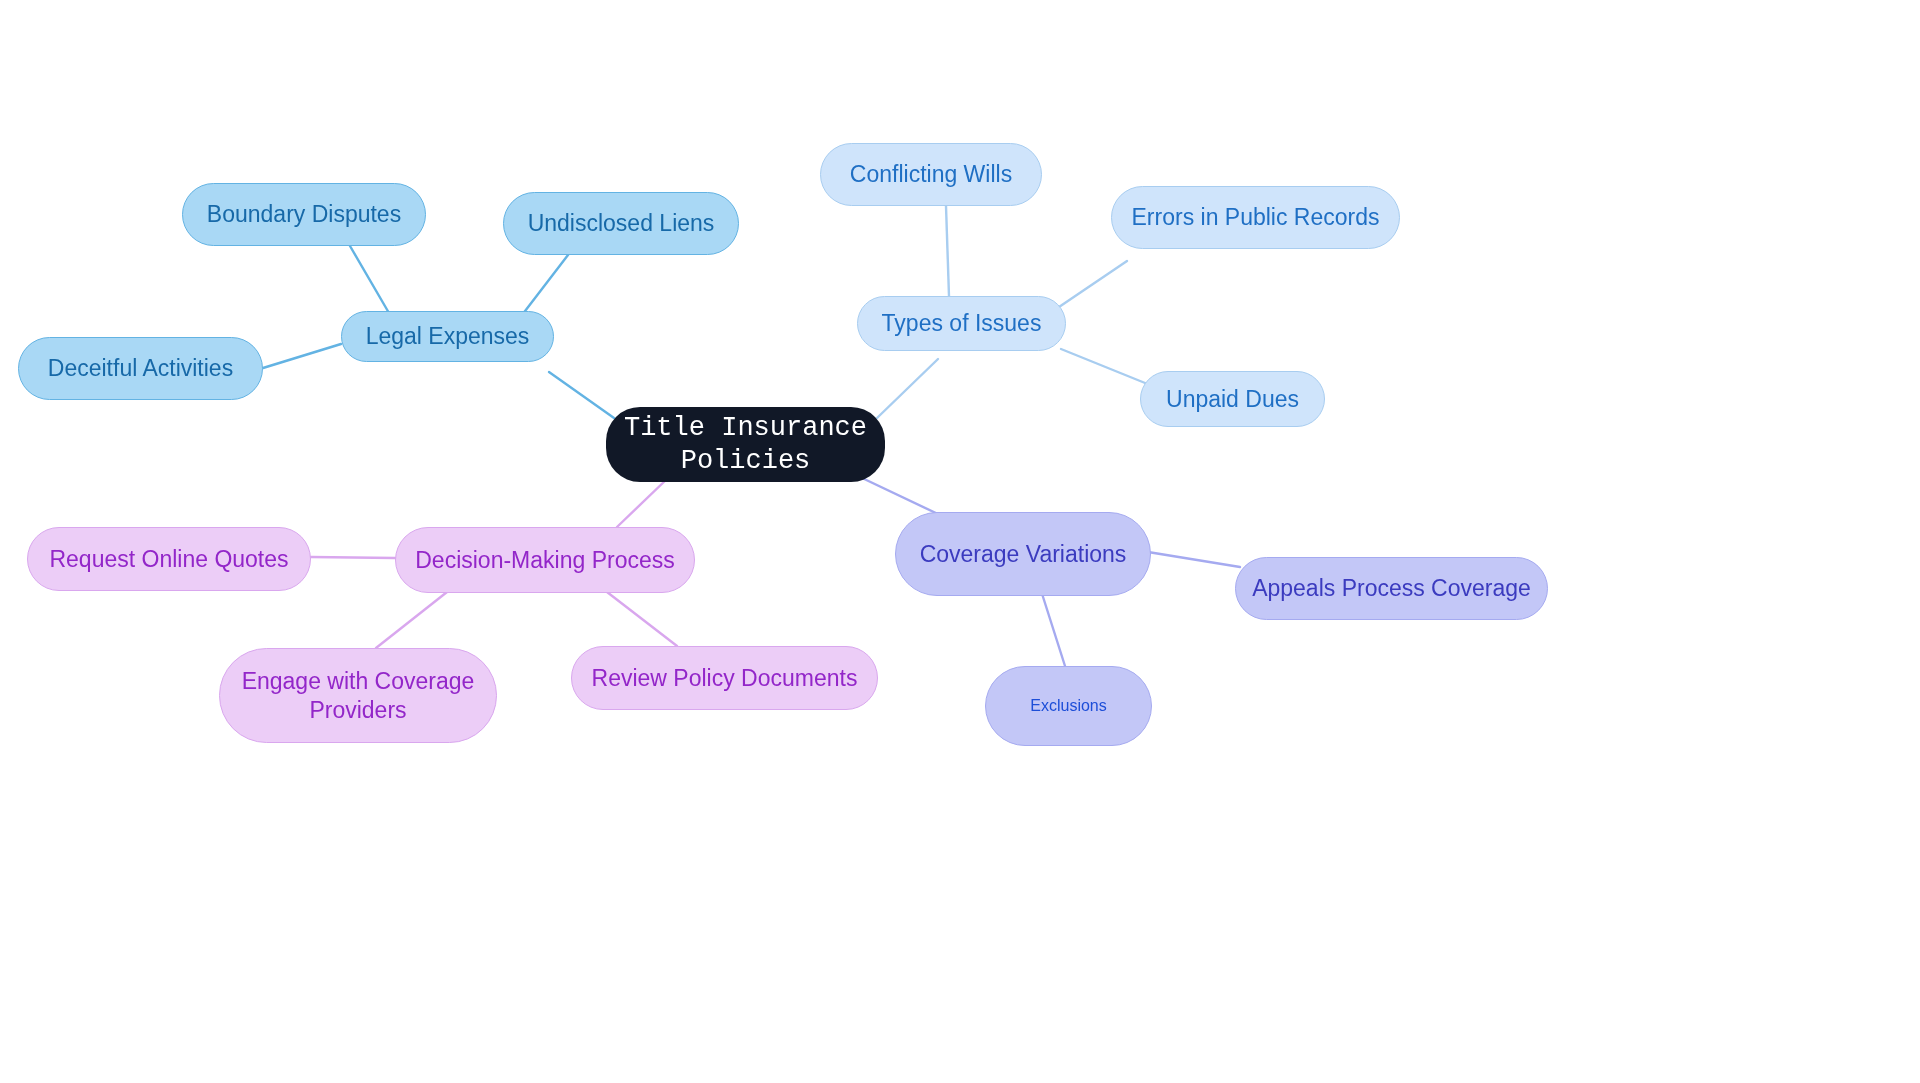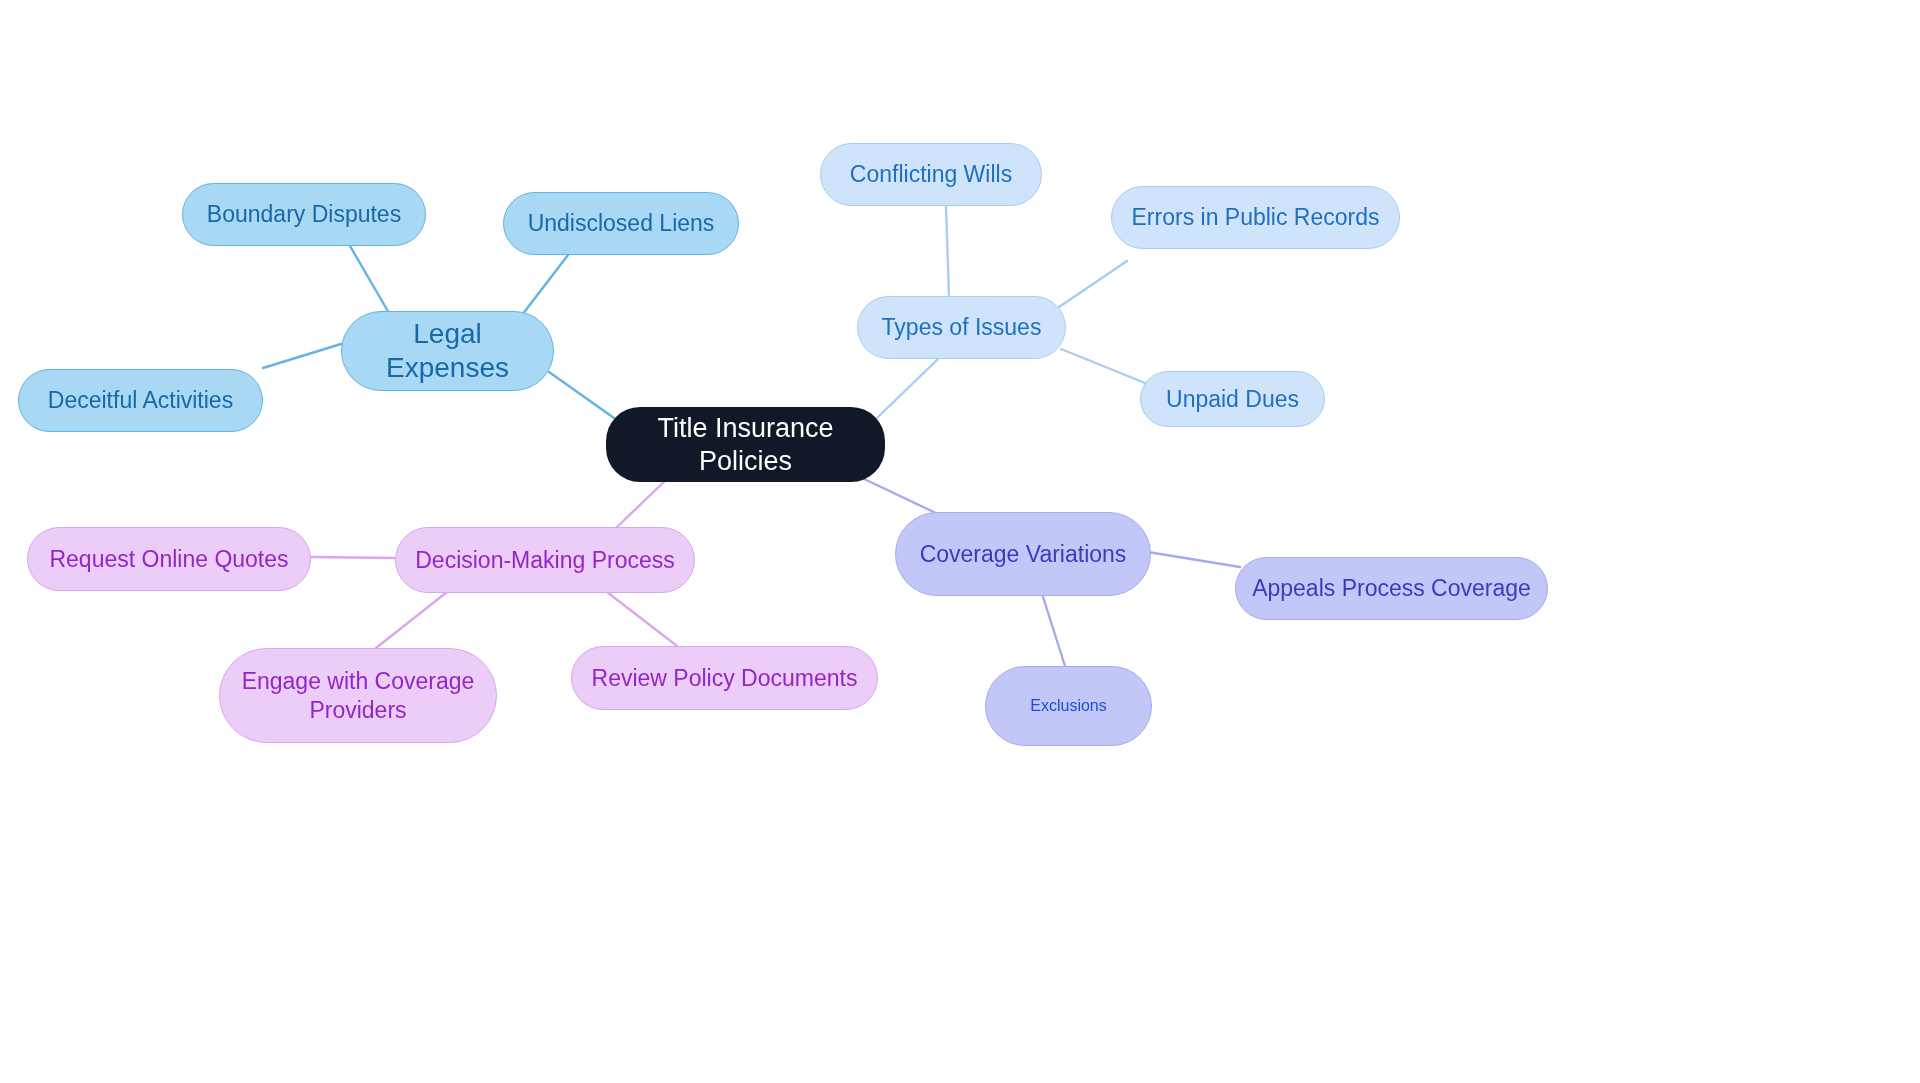--- a/index.html
+++ b/index.html
@@ -63,26 +63,26 @@
       <line x1="1061" y1="349" x2="1150" y2="385" stroke="#a8cdf0" stroke-width="2.4" stroke-linecap="round"></line>
       <line x1="860" y1="477" x2="940" y2="515" stroke="#a5aaf0" stroke-width="2.4" stroke-linecap="round"></line>
       <line x1="1148" y1="552" x2="1240" y2="567" stroke="#a5aaf0" stroke-width="2.4" stroke-linecap="round"></line>
       <line x1="1037" y1="578" x2="1065" y2="666" stroke="#a5aaf0" stroke-width="2.4" stroke-linecap="round"></line>
       <line x1="668" y1="478" x2="617" y2="527" stroke="#d9a7ee" stroke-width="2.4" stroke-linecap="round"></line>
       <line x1="395" y1="558" x2="311" y2="557" stroke="#d9a7ee" stroke-width="2.4" stroke-linecap="round"></line>
       <line x1="447" y1="592" x2="376" y2="648" stroke="#d9a7ee" stroke-width="2.4" stroke-linecap="round"></line>
       <line x1="607" y1="592" x2="677" y2="646" stroke="#d9a7ee" stroke-width="2.4" stroke-linecap="round"></line>
     </svg>
   <div id="node-layer">
-      <div class="node root" style="left: 606px; top: 407px; width: 279px; height: 75px; background: rgb(17, 24, 39); border-color: rgb(17, 24, 39); color: rgb(255, 255, 255); font-size: 27px;">Title Insurance Policies</div>
-      <div class="node" style="left: 341px; top: 311px; width: 213px; height: 80px; background: rgb(169, 216, 245); border-color: rgb(99, 179, 227); color: rgb(23, 105, 168); font-size: 28px;">Legal Expenses</div>
+      <div class="node root" style="left: 606px; top: 407px; width: 279px; height: 75px; background: rgb(17, 24, 39); border-color: rgb(17, 24, 39); color: rgb(255, 255, 255); font-size: 27px; font-family: Liberation Mono, monospace;">Title Insurance Policies</div>
+      <div class="node" style="left: 341px; top: 311px; width: 213px; height: 51px; background: rgb(169, 216, 245); border-color: rgb(99, 179, 227); color: rgb(23, 105, 168); font-size: 23px;">Legal Expenses</div>
       <div class="node" style="left: 182px; top: 183px; width: 244px; height: 63px; background: rgb(169, 216, 245); border-color: rgb(99, 179, 227); color: rgb(23, 105, 168); font-size: 23px;">Boundary Disputes</div>
       <div class="node" style="left: 503px; top: 192px; width: 236px; height: 63px; background: rgb(169, 216, 245); border-color: rgb(99, 179, 227); color: rgb(23, 105, 168); font-size: 23px;">Undisclosed Liens</div>
-      <div class="node" style="left: 18px; top: 337px; width: 245px; height: 63px; background: rgb(169, 216, 245); border-color: rgb(99, 179, 227); color: rgb(23, 105, 168); font-size: 23px; margin-top: 32px;">Deceitful Activities</div>
-      <div class="node" style="left: 857px; top: 296px; width: 209px; height: 63px; background: rgb(207, 228, 251); border-color: rgb(168, 205, 240); color: rgb(31, 111, 196); font-size: 23px;">Types of Issues</div>
+      <div class="node" style="left: 18px; top: 337px; width: 245px; height: 63px; background: rgb(169, 216, 245); border-color: rgb(99, 179, 227); color: rgb(23, 105, 168); font-size: 23px;">Deceitful Activities</div>
+      <div class="node" style="left: 857px; top: 296px; width: 209px; height: 55px; background: rgb(207, 228, 251); border-color: rgb(168, 205, 240); color: rgb(31, 111, 196); font-size: 23px;">Types of Issues</div>
       <div class="node" style="left: 820px; top: 143px; width: 222px; height: 63px; background: rgb(207, 228, 251); border-color: rgb(168, 205, 240); color: rgb(31, 111, 196); font-size: 23px; text-align: right;">Conflicting Wills</div>
       <div class="node" style="left: 1111px; top: 186px; width: 289px; height: 63px; background: rgb(207, 228, 251); border-color: rgb(168, 205, 240); color: rgb(31, 111, 196); font-size: 23px;">Errors in Public Records</div>
       <div class="node" style="left: 1140px; top: 371px; width: 185px; height: 56px; background: rgb(207, 228, 251); border-color: rgb(168, 205, 240); color: rgb(31, 111, 196); font-size: 23px;">Unpaid Dues</div>
       <div class="node" style="left: 895px; top: 512px; width: 256px; height: 84px; background: rgb(195, 199, 247); border-color: rgb(165, 170, 240); color: rgb(59, 59, 191); font-size: 23px;">Coverage Variations</div>
       <div class="node" style="left: 1235px; top: 557px; width: 313px; height: 63px; background: rgb(195, 199, 247); border-color: rgb(165, 170, 240); color: rgb(59, 59, 191); font-size: 23px;">Appeals Process Coverage</div>
       <div class="node" style="left: 985px; top: 666px; width: 167px; height: 80px; background: rgb(195, 199, 247); border-color: rgb(165, 170, 240); color: #1d4ed8; font-size: 16px;">Exclusions</div>
       <div class="node" style="left: 395px; top: 527px; width: 300px; height: 66px; background: rgb(236, 205, 247); border-color: rgb(217, 167, 238); color: rgb(147, 38, 201); font-size: 23px;">Decision-Making Process</div>
       <div class="node" style="left: 27px; top: 527px; width: 284px; height: 64px; background: rgb(236, 205, 247); border-color: rgb(217, 167, 238); color: rgb(147, 38, 201); font-size: 23px;">Request Online Quotes</div>
       <div class="node" style="left: 219px; top: 648px; width: 278px; height: 95px; background: rgb(236, 205, 247); border-color: rgb(217, 167, 238); color: rgb(147, 38, 201); font-size: 23px;">Engage with Coverage
 Providers</div>

